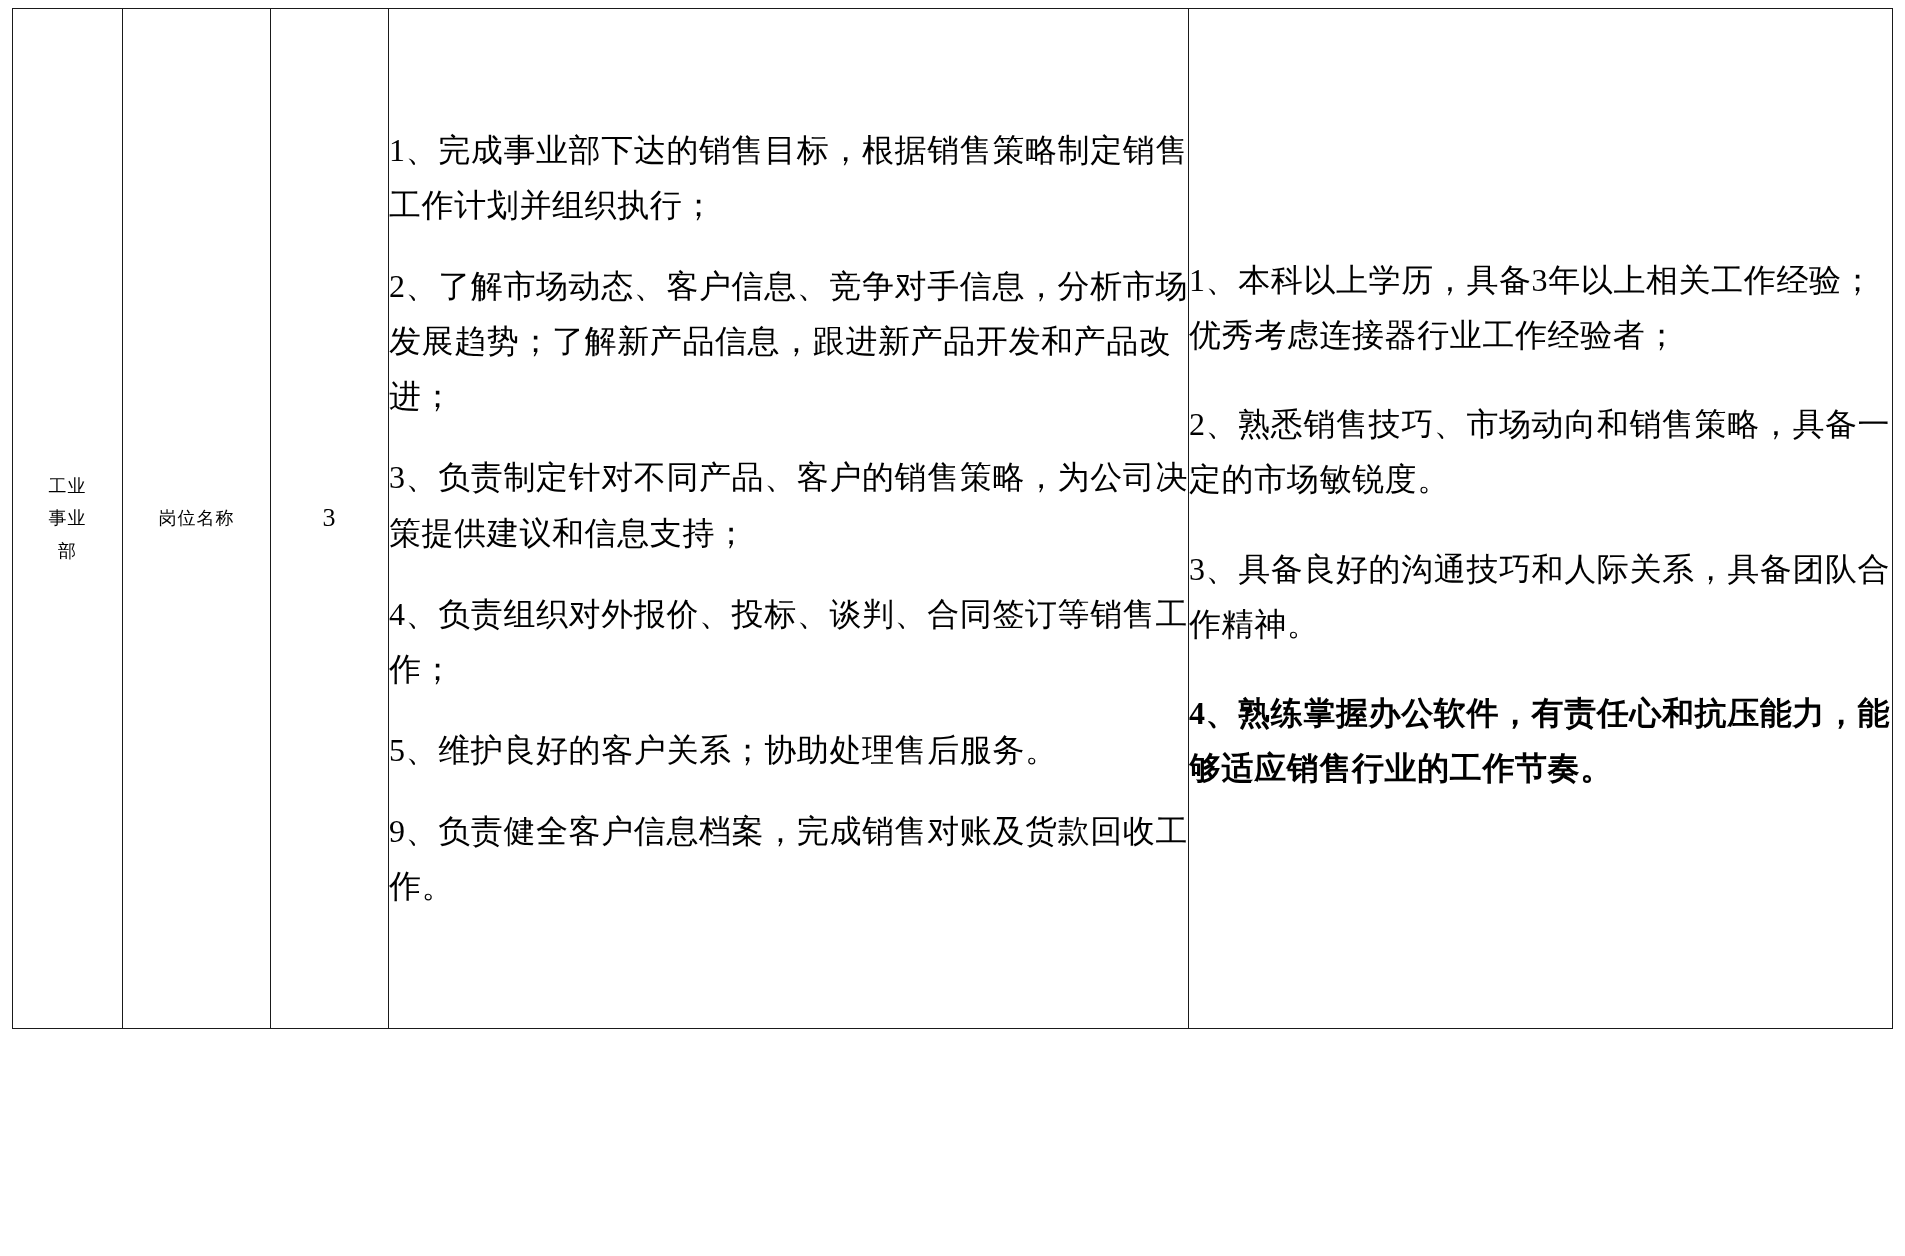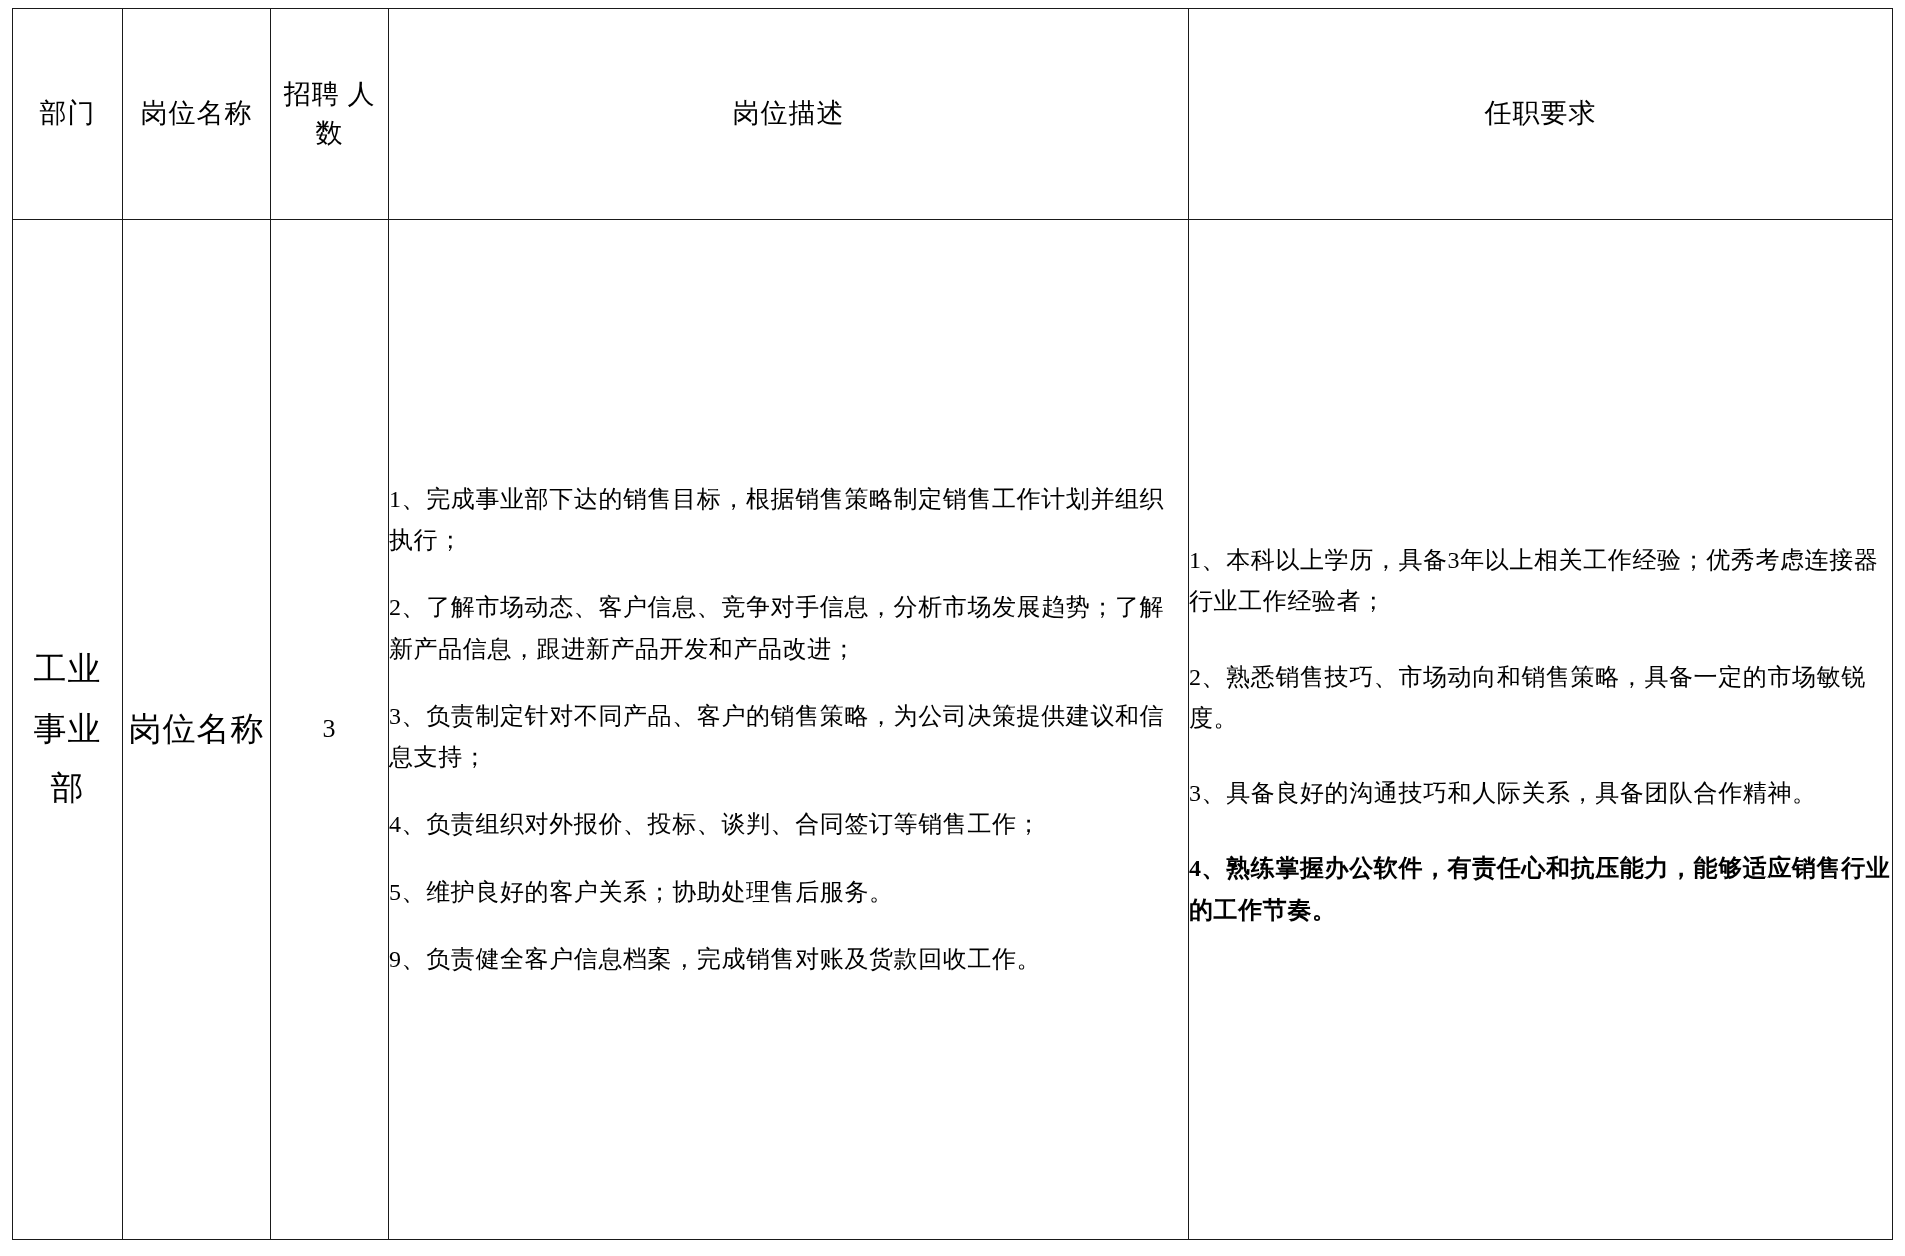--- a/index.html
+++ b/index.html
@@ -54,34 +54,34 @@
     padding: 0 6px;
   }
   .hdr-stack {
     display: block;
     text-align: center;
   }
 
   
   .cell-center {
     text-align: center;
-    font-size: 33px;
+    font-size: 18px;
     line-height: 1.8;
     letter-spacing: 1px;
   }
   .cell-center .stack span {
     display: block;
   }
   .cell-count {
     text-align: center;
     font-size: 26px;
   }
   .para-cell {
     padding: 26px 30px 26px 28px;
-    font-size: 24px;
+    font-size: 32px;
     line-height: 1.72;
     letter-spacing: 0.6px;
     text-align: left;
     vertical-align: middle;
   }
   .para-cell p {
     margin: 0 0 26px 0;
     text-indent: 0;
   }
   .para-cell p:last-child {
@@ -107,50 +107,20 @@
 <div class="page">
   <table class="job-table">
     <colgroup>
       <col class="c-dept">
       <col class="c-title">
       <col class="c-count">
       <col class="c-desc">
       <col class="c-req">
     </colgroup>
     <tbody>
-      <tr>
-        <td class="hdr">
-          <div class="hdr-inner">
-            <span>部门</span>
-          </div>
-        </td>
-        <td class="hdr">
-          <div class="hdr-inner">
-            <span>岗位名称</span>
-          </div>
-        </td>
-        <td class="hdr">
-          <div class="hdr-inner">
-            <span class="hdr-stack">
-              <span>招聘</span>
-              <span>人数</span>
-            </span>
-          </div>
-        </td>
-        <td class="hdr">
-          <div class="hdr-inner">
-            <span>岗位描述</span>
-          </div>
-        </td>
-        <td class="hdr">
-          <div class="hdr-inner">
-            <span>任职要求</span>
-          </div>
-        </td>
-      </tr>
 
       <tr class="body-row">
         <td class="cell-center">
           <span class="stack">
             <span>工业</span>
             <span>事业</span>
             <span>部</span>
           </span>
         </td>
         <td class="cell-center">

